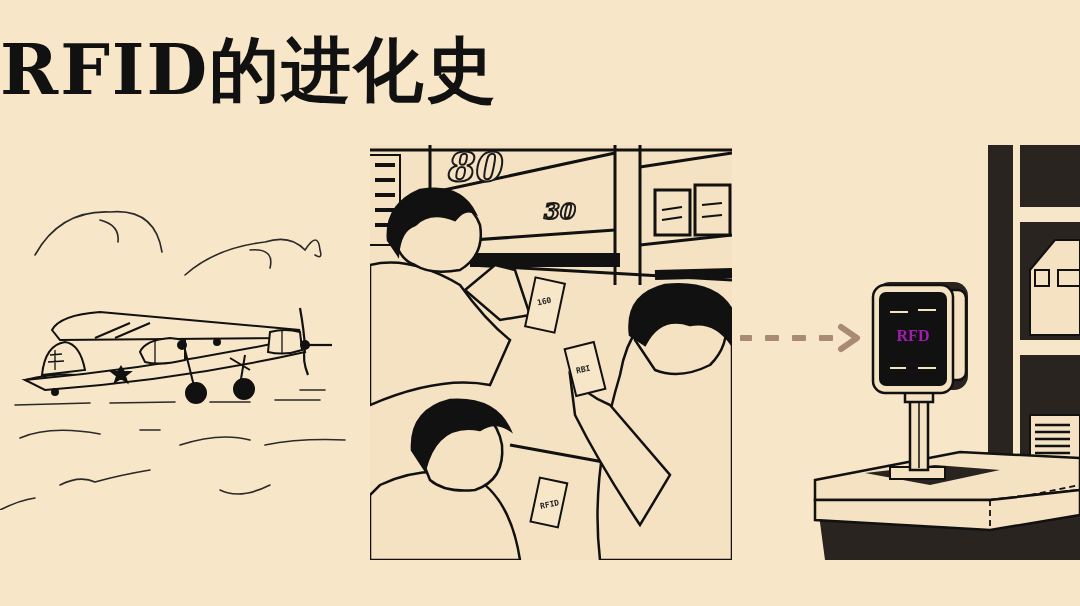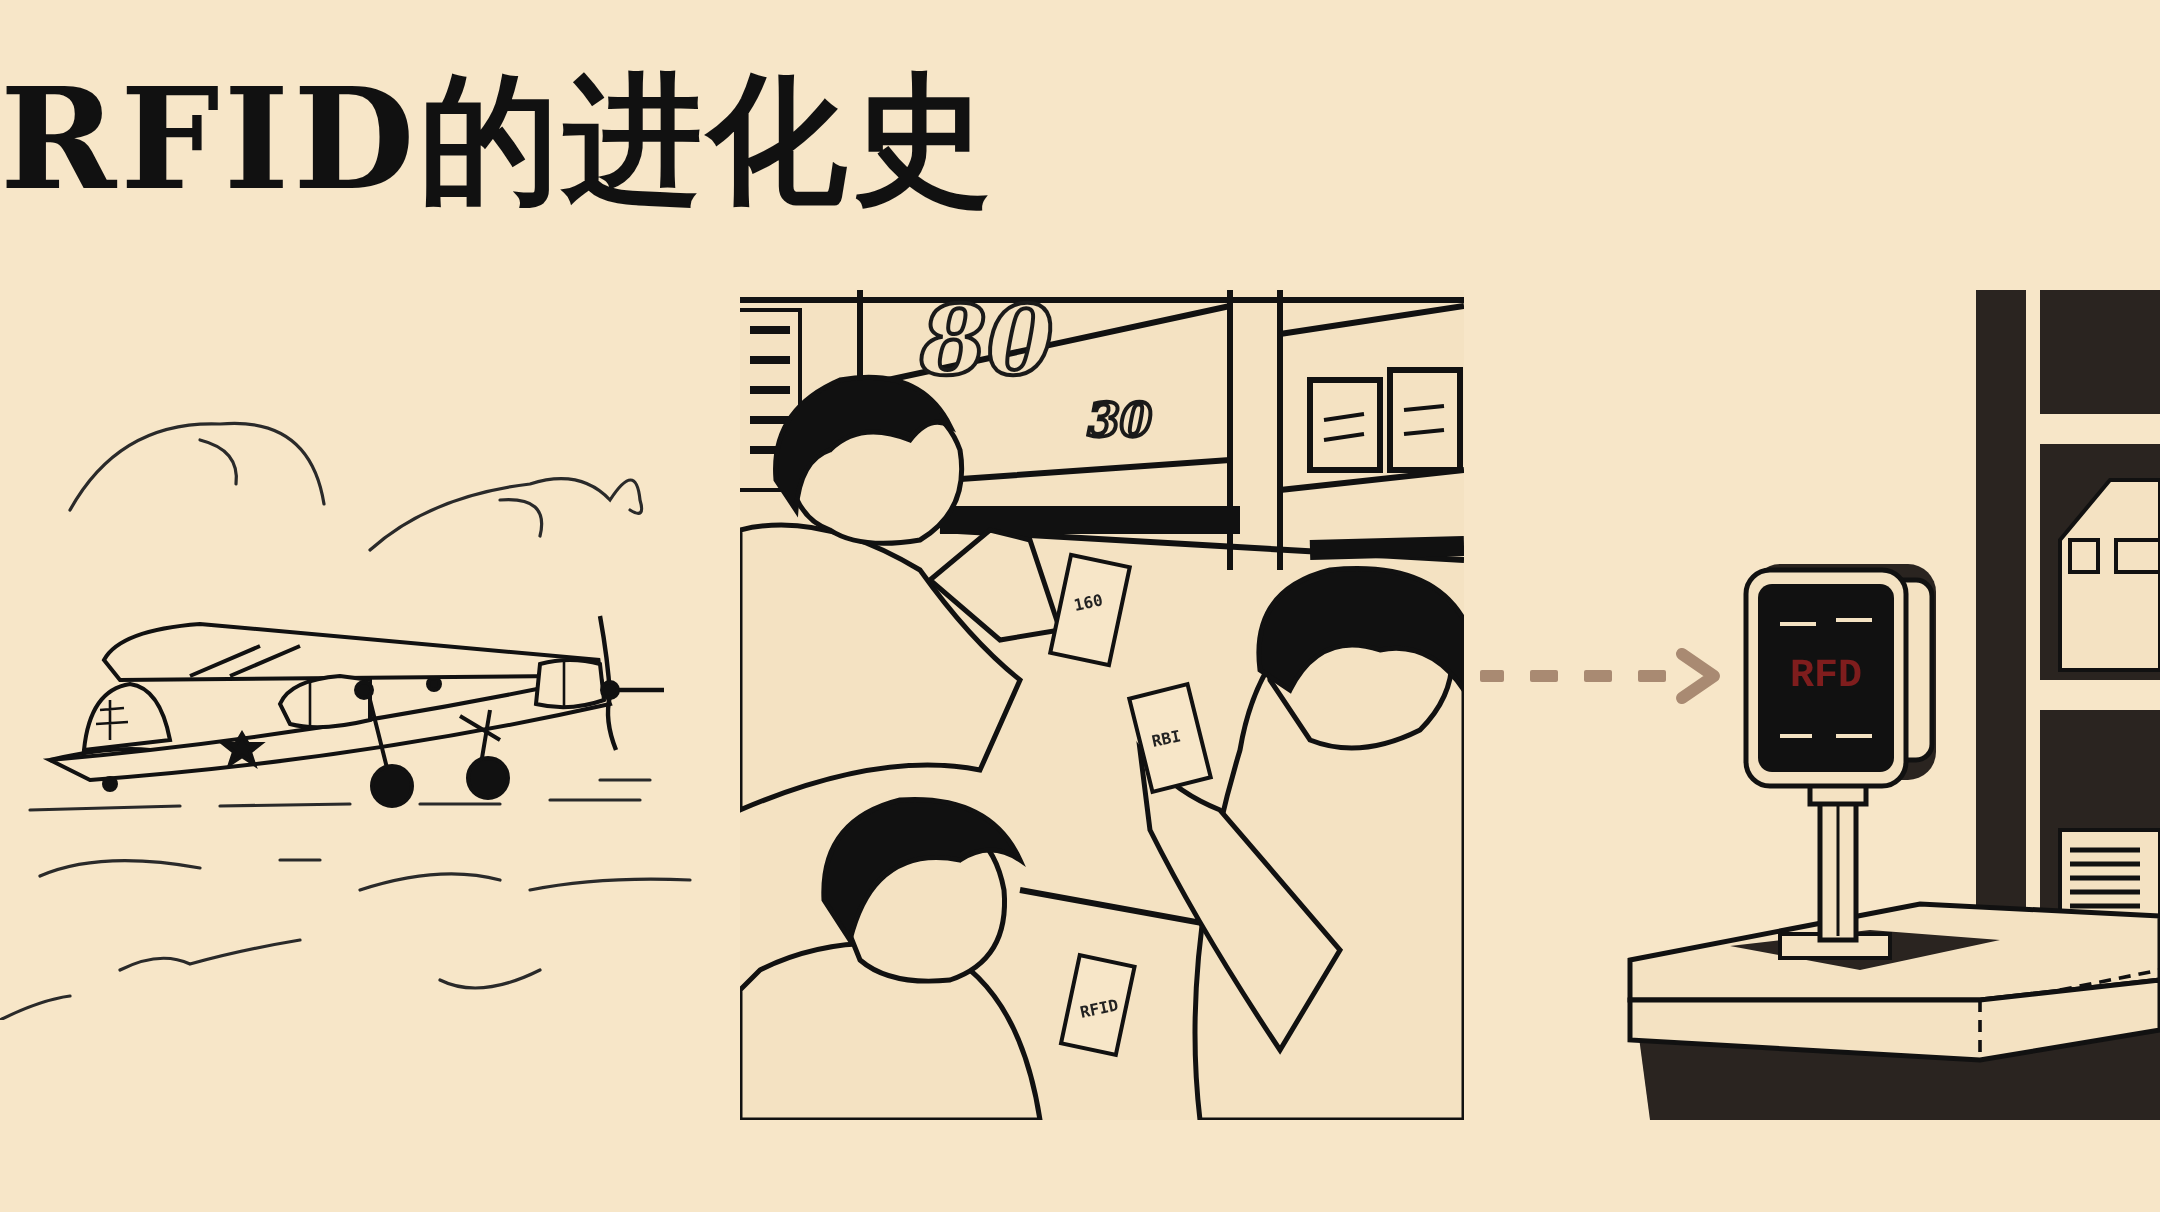--- a/index.html
+++ b/index.html
@@ -18,22 +18,22 @@
     .panel { position: absolute; }
     #panel-plane { left: 0; top: 190px; width: 350px; height: 320px; }
     #panel-clerks {
       left: 370px; top: 145px; width: 362px; height: 415px;
       background: #F4E2C2; overflow: hidden;
     }
     #panel-rfid { left: 730px; top: 140px; width: 350px; height: 420px; overflow: hidden; }
     svg { display: block; }
     .rfid-label {
       position: absolute; left: 150px; top: 182px; width: 70px;
-      text-align: center; color: #7f1d1d;
-      font-family: Liberation Mono, monospace; font-weight: bold; font-size: 20px;
+      text-align: center; color: #a21caf;
+      font-family: Liberation Serif, serif; font-weight: bold; font-size: 16px;
     }
     .num-label {
       position: absolute; font-family: "DejaVu Serif", serif; font-weight: 900;
       color: #F4E2C2; -webkit-text-stroke: 2px #1a1a1a; font-style: italic;
     }
     .tag-text {
       position: absolute; font-family: "DejaVu Sans Mono", monospace;
       font-size: 8px; color: #222; font-weight: bold; line-height: 9px;
       transform: rotate(-12deg);
     }
@@ -127,21 +127,21 @@
       <path d="M50 310 Q45 270 85 262 Q125 262 132 300 Q135 335 105 345 Q75 348 60 335 Z"></path>
       <path d="M42 305 Q40 265 80 255 Q125 252 140 285 Q125 275 110 285 Q85 280 70 295 Q60 305 55 325 Z" fill="#111"></path>
     </g>
 
     <g stroke="#111" stroke-width="2" fill="#F7E6C8">
       <rect x="160" y="135" width="30" height="50" transform="rotate(12 175 160)"></rect>
       <rect x="200" y="200" width="30" height="48" transform="rotate(-14 215 224)"></rect>
       <rect x="165" y="335" width="28" height="45" transform="rotate(12 179 357)"></rect>
     </g>
   </svg>
-  <div class="num-label" style="left:78px; top:-2px; font-size:48px;margin-left:12px;">80</div>
+  <div class="num-label" style="left:78px; top:-2px; font-size:40px;">80</div>
   <div class="num-label" style="left:174px; top:52px; font-size:23px;">30</div>
   <div class="tag-text" style="left:167px; top:152px;">160</div>
   <div class="tag-text" style="left:206px; top:220px;">RBI</div>
   <div class="tag-text" style="left:170px; top:355px;">RFID</div>
 </div>
 
 <svg style="position:absolute; left:735px; top:322px;" width="130" height="32" viewBox="0 0 130 32">
   <g fill="#A98A72">
     <rect x="5" y="13" width="12" height="6" rx="1"></rect>
     <rect x="30" y="13" width="14" height="6" rx="1"></rect>

